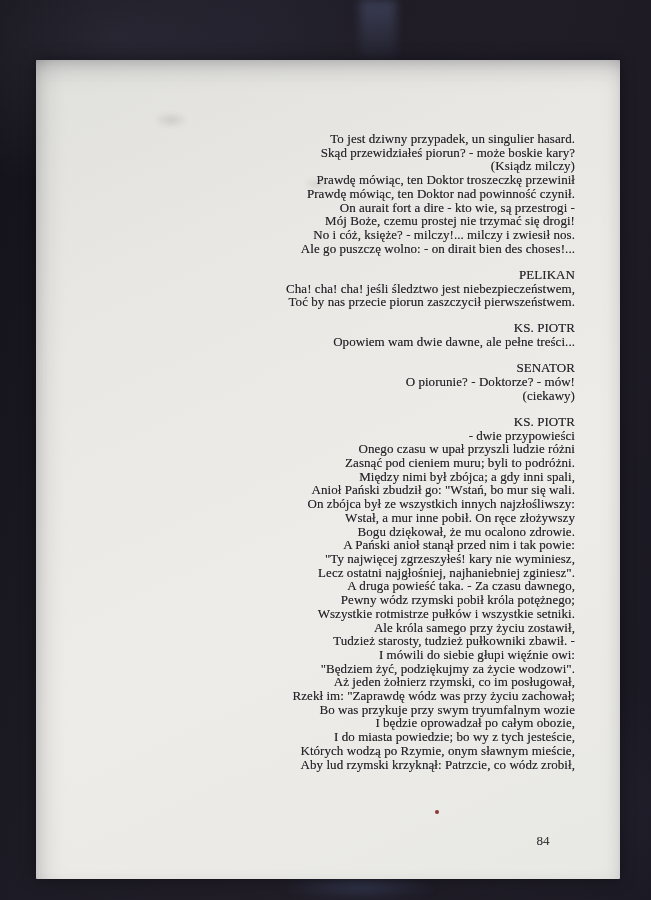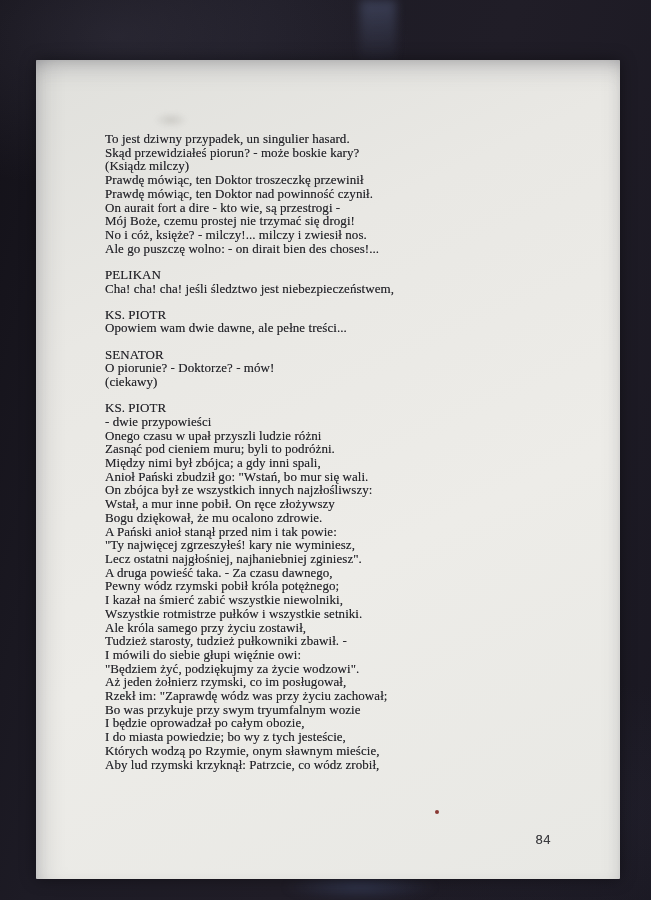--- a/index.html
+++ b/index.html
@@ -63,30 +63,30 @@
     position: absolute;
     left: 69px; top: 72px;
     width: 470px;
     font-family: "Liberation Serif", "DejaVu Serif", serif;
     font-size: 13px;
     line-height: 13.7px;
     color: #26262b;
     letter-spacing: 0.05px;
     text-shadow: 0 0 0.5px rgba(45,45,52,0.55);
   }
-  .block { margin: 0 0 12.5px 0; }
+  .block { margin: 0 0 12.5px 0; text-align: right; }
   .block:last-child { margin-bottom: 0; }
   .speaker { font-weight: normal; }
   .line.italic { }
   .page-number {
     position: absolute;
     left: 487px; top: 773px;
     width: 40px;
     text-align: center;
-    font-family: Liberation Mono, monospace;
+    font-family: Liberation Serif, serif;
     font-size: 13px;
     color: #3b3b3e;
     text-shadow: 0 0 0.5px rgba(60,60,64,0.5);
   }
   .speck {
     position: absolute;
     left: 399px; top: 750px;
     width: 4px; height: 4px;
     border-radius: 50%;
     background: #7e2620;
@@ -110,20 +110,21 @@
           <div class="line">Prawdę mówiąc, ten Doktor troszeczkę przewinił</div>
           <div class="line">Prawdę mówiąc, ten Doktor nad powinność czynił.</div>
           <div class="line">On aurait fort a dire - kto wie, są przestrogi -</div>
           <div class="line">Mój Boże, czemu prostej nie trzymać się drogi!</div>
           <div class="line">No i cóż, księże? - milczy!... milczy i zwiesił nos.</div>
           <div class="line">Ale go puszczę wolno: - on dirait bien des choses!...</div>
         </div>
         <div class="block">
           <div class="speaker">PELIKAN</div>
           <div class="line">Cha! cha! cha! jeśli śledztwo jest niebezpieczeństwem,</div>
+          <div class="line">Toć by nas przecie piorun zaszczycił pierwszeństwem.</div>
         </div>
         <div class="block">
           <div class="speaker">KS. PIOTR</div>
           <div class="line">Opowiem wam dwie dawne, ale pełne treści...</div>
         </div>
         <div class="block">
           <div class="speaker">SENATOR</div>
           <div class="line">O piorunie? - Doktorze? - mów!</div>
           <div class="line italic">(ciekawy)</div>
         </div>
@@ -135,21 +136,20 @@
           <div class="line">Między nimi był zbójca; a gdy inni spali,</div>
           <div class="line">Anioł Pański zbudził go: "Wstań, bo mur się wali.</div>
           <div class="line">On zbójca był ze wszystkich innych najzłośliwszy:</div>
           <div class="line">Wstał, a mur inne pobił. On ręce złożywszy</div>
           <div class="line">Bogu dziękował, że mu ocalono zdrowie.</div>
           <div class="line">A Pański anioł stanął przed nim i tak powie:</div>
           <div class="line">"Ty najwięcej zgrzeszyłeś! kary nie wyminiesz,</div>
           <div class="line">Lecz ostatni najgłośniej, najhaniebniej zginiesz".</div>
           <div class="line">A druga powieść taka. - Za czasu dawnego,</div>
           <div class="line">Pewny wódz rzymski pobił króla potężnego;</div>
-          <div class="line">I kazał na śmierć zabić wszystkie niewolniki,</div>
           <div class="line">Wszystkie rotmistrze pułków i wszystkie setniki.</div>
           <div class="line">Ale króla samego przy życiu zostawił,</div>
           <div class="line">Tudzież starosty, tudzież pułkowniki zbawił. -</div>
           <div class="line">I mówili do siebie głupi więźnie owi:</div>
           <div class="line">"Będziem żyć, podziękujmy za życie wodzowi".</div>
           <div class="line">Aż jeden żołnierz rzymski, co im posługował,</div>
           <div class="line">Rzekł im: "Zaprawdę wódz was przy życiu zachował;</div>
           <div class="line">Bo was przykuje przy swym tryumfalnym wozie</div>
           <div class="line">I będzie oprowadzał po całym obozie,</div>
           <div class="line">I do miasta powiedzie; bo wy z tych jesteście,</div>

